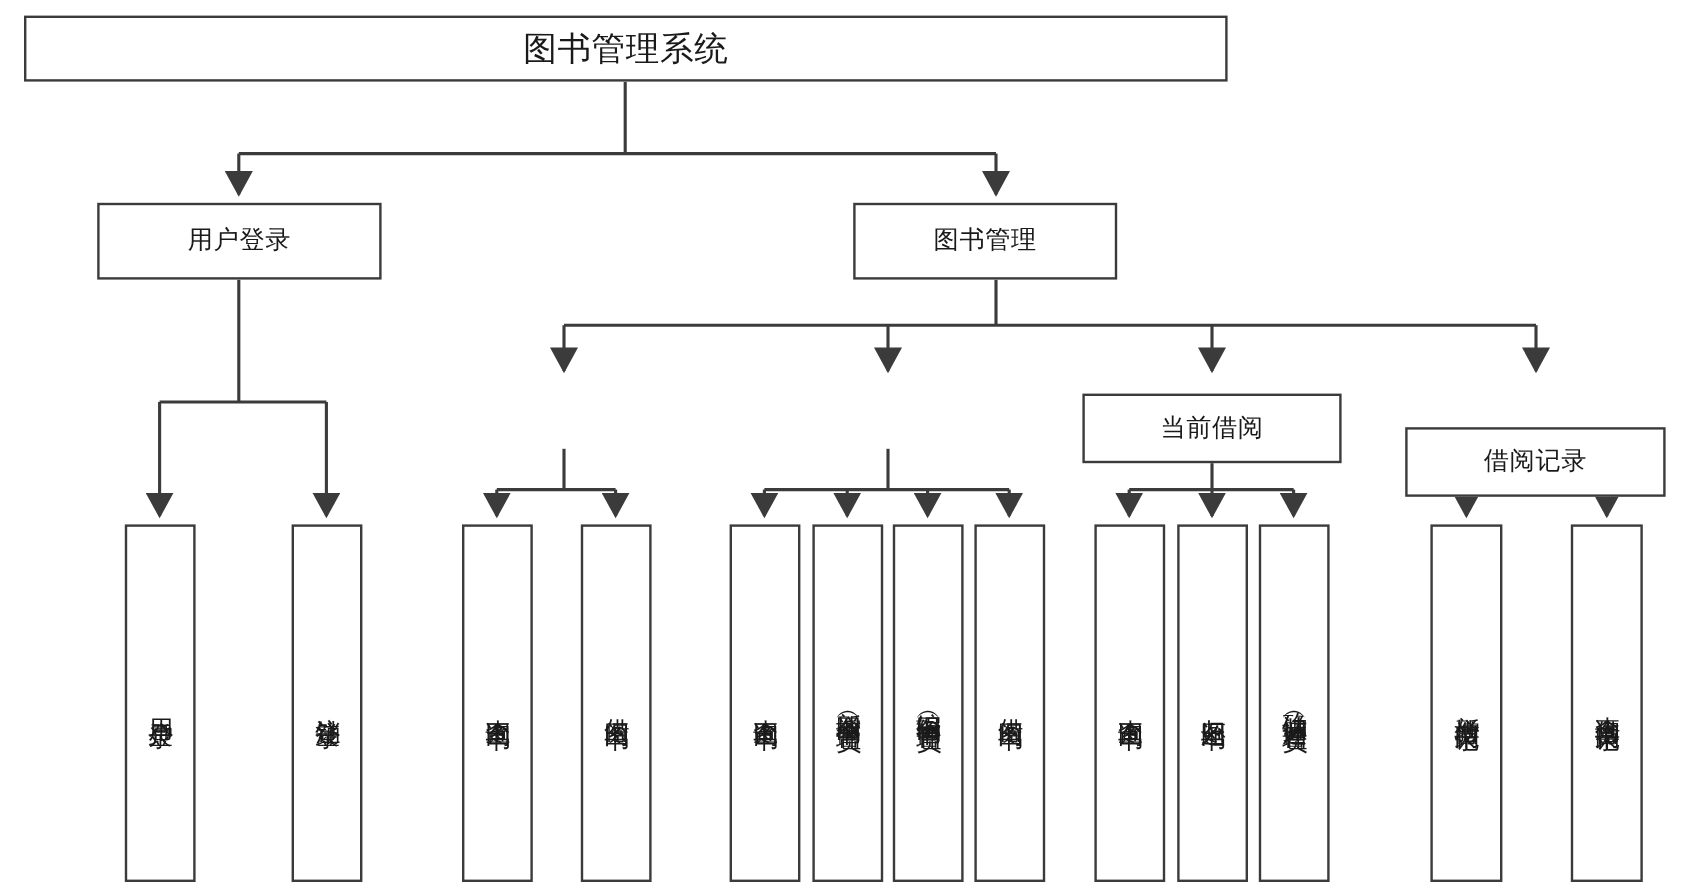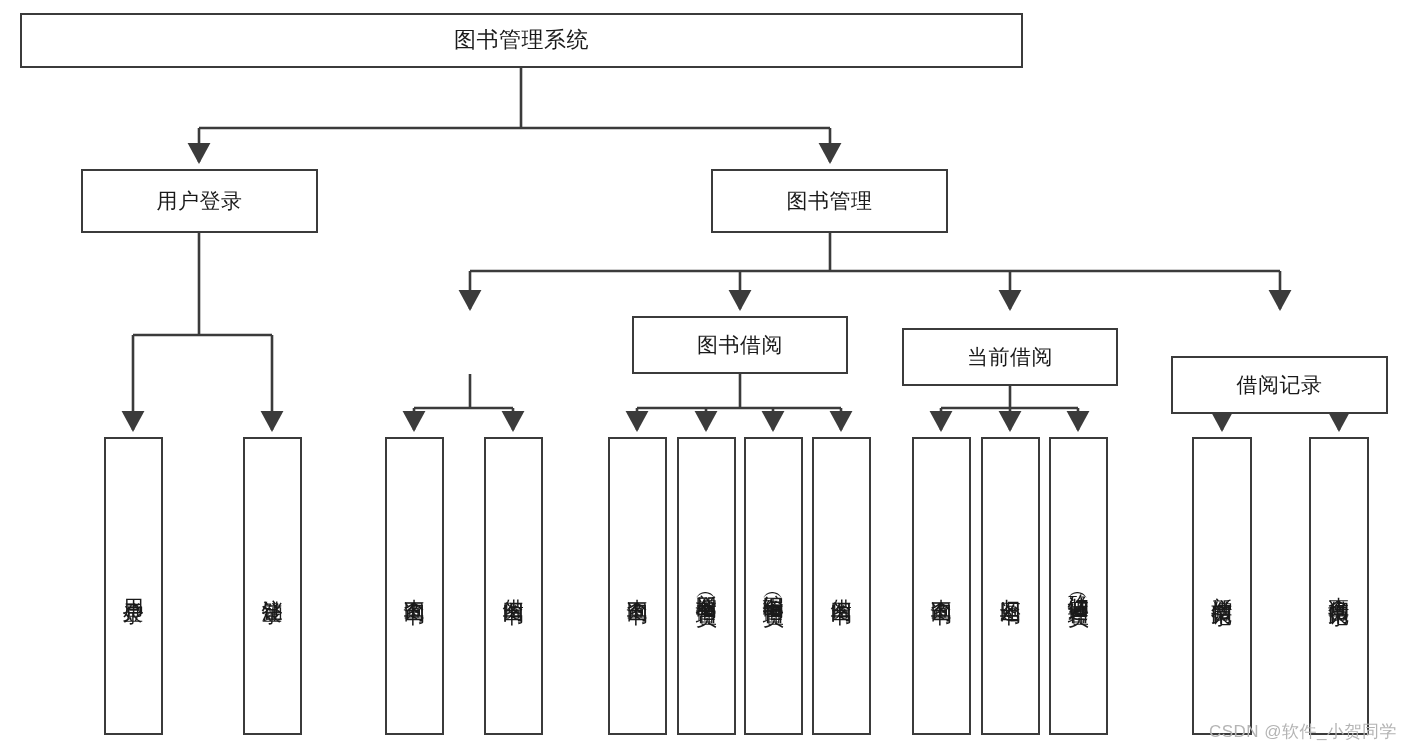--- a/index.html
+++ b/index.html
@@ -49,21 +49,21 @@
   }
   .node.vert .label {
     writing-mode: vertical-rl;
     text-orientation: upright;
     font-size: 21px;
     line-height: 1.30;
     letter-spacing: 2px;
     max-height: 100%;
   }
   .node.root .label {
-    font-size: 22px;
+    font-size: 28px;
   }
   #watermark {
     position: absolute;
     right: 8px;
     bottom: 4px;
     font-size: 17px;
     color: #b4b4b4;
     letter-spacing: 0.5px;
     white-space: nowrap;
     pointer-events: none;
@@ -125,28 +125,25 @@
   </svg>
 
   <div class="node horiz root" style="left:20px; top:13px; width:1003px; height:55px;">
     <span class="label">图书管理系统</span>
   </div>
 
   <div class="node horiz" style="left:81px; top:169px; width:237px; height:64px;">
     <span class="label">用户登录</span>
   </div>
 
-  <div class="node horiz" style="left:711px; top:169px; width:237px; height:64px;">
+  <div class="node horiz" style="left:711px; top:169px; width:220px; height:64px;">
     <span class="label">图书管理</span>
   </div>
 
 
-  <div class="node horiz" style="left:632px; top:316px; width:216px; height:58px;">
-    <span class="label">图书借阅</span>
-  </div>
 
   <div class="node horiz" style="left:902px; top:328px; width:216px; height:58px;">
     <span class="label">当前借阅</span>
   </div>
 
   <div class="node horiz" style="left:1171px; top:316px; width:217px; height:58px;margin-top:40px;">
     <span class="label">借阅记录</span>
   </div>
 
   <div class="node vert" style="left:104px; top:437px; width:59px; height:298px;">
@@ -186,15 +183,14 @@
     <span class="label">确认归还（管理员）</span>
   </div>
 
   <div class="node vert" style="left:1192px; top:437px; width:60px; height:298px;">
     <span class="label">新增借阅记录</span>
   </div>
   <div class="node vert" style="left:1309px; top:437px; width:60px; height:298px;">
     <span class="label">查询借阅记录</span>
   </div>
 
-  <div id="watermark">CSDN @软件_小贺同学</div>
 
 </div>
 
 </body></html>

